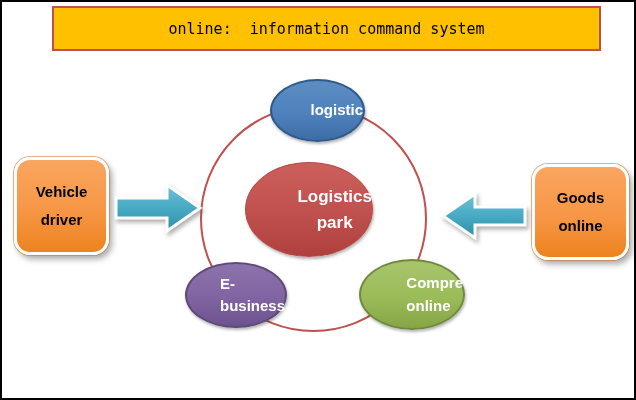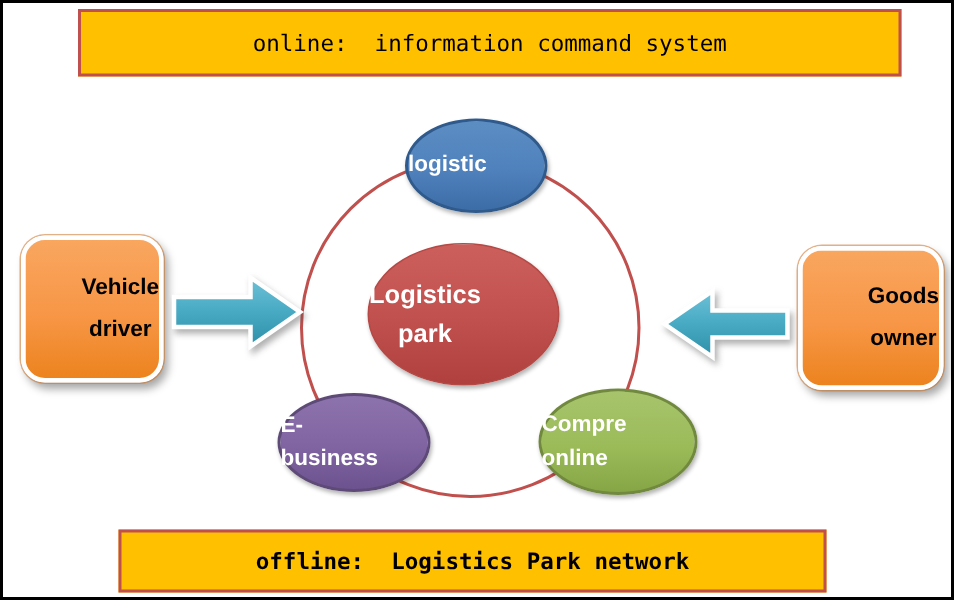--- a/index.html
+++ b/index.html
@@ -16,21 +16,21 @@
     white-space:pre;letter-spacing:0px;
   }
   .banner.top{left:50px;top:4px;width:549px;height:45px;}
   .banner.bottom{left:77px;top:351px;width:472px;height:42px;font-weight:bold;}
   .ring{
     position:absolute;left:198px;top:103px;width:227px;height:227px;
     border:2px solid #C0504D;border-radius:50%;box-sizing:border-box;
   }
   .node{
     position:absolute;box-sizing:border-box;border-radius:50%;
-    display:flex;align-items:center;justify-content:flex-start;
+    display:flex;align-items:center;justify-content:flex-end;
     color:#fff;font-weight:bold;text-align:center;
     box-shadow:1px 2px 3px rgba(0,0,0,0.30);
   }
   .node .lbl{white-space:pre-line;line-height:1.5;}
   .node.hub{
     left:243px;top:160px;width:128px;height:95px;font-size:17px;
     background:linear-gradient(180deg,#CC5F5C 0%,#C0504D 55%,#AF403D 100%);
     border:1px solid #B44946;
   }
   .node.blue{
@@ -47,21 +47,21 @@
     left:357px;top:257px;width:106px;height:71px;font-size:15px;
     background:linear-gradient(180deg,#A7C46C 0%,#9BBB59 55%,#86A646 100%);
     border:2px solid #71893F;
   }
   .node.purple .lbl,.node.green .lbl{text-align:left;}
   .side-box{
     position:absolute;box-sizing:border-box;border-radius:16px;
     background:linear-gradient(180deg,#F9A65F 0%,#F79646 55%,#EC831E 100%);
     border:3px solid #fff;
     box-shadow:0 0 0 1px rgba(205,115,40,0.55), 3px 4px 6px rgba(0,0,0,0.35);
-    display:flex;align-items:center;justify-content:flex-end;
+    display:flex;align-items:center;justify-content:center;
     font-size:15px;font-weight:bold;color:#000;text-align:center;
   }
   .side-box .lbl{white-space:pre-line;line-height:1.9;}
   .side-box.left{left:12px;top:155px;width:95px;height:98px;}
   .side-box.right{left:530px;top:162px;width:97px;height:96px;}
   .arrow{position:absolute;overflow:visible;}
   .arrow.right{left:111px;top:178px;}
   .arrow.left{left:438px;top:188px;}
   .arrow polygon{filter:drop-shadow(2px 3px 2px rgba(80,80,80,0.45));}
 </style>
@@ -95,21 +95,21 @@
 online</span>
   </div>
 
   <div class="side-box left">
     <span class="lbl">Vehicle
 driver</span>
   </div>
 
   <div class="side-box right">
     <span class="lbl">Goods
-owner</span>
+online</span>
   </div>
 
   <svg class="arrow right" width="90" height="56" viewBox="0 0 90 56">
     <defs>
       <linearGradient id="ag1" x1="0" y1="0" x2="0" y2="1">
         <stop offset="0" stop-color="#6EC1D6"></stop>
         <stop offset="0.45" stop-color="#4BACC6"></stop>
         <stop offset="1" stop-color="#2E8FA9"></stop>
       </linearGradient>
     </defs>
@@ -120,17 +120,14 @@
     <defs>
       <linearGradient id="ag2" x1="0" y1="0" x2="0" y2="1">
         <stop offset="0" stop-color="#6EC1D6"></stop>
         <stop offset="0.45" stop-color="#4BACC6"></stop>
         <stop offset="1" stop-color="#2E8FA9"></stop>
       </linearGradient>
     </defs>
     <polygon points="85,17 35,17 35,4 3,26 35,48 35,35 85,35" fill="url(#ag2)" stroke="#ffffff" stroke-width="3" stroke-linejoin="miter"></polygon>
   </svg>
 
-  <div class="banner bottom">
-    <span>offline:  Logistics Park network</span>
-  </div>
 
 </div>
 
 </body></html>

